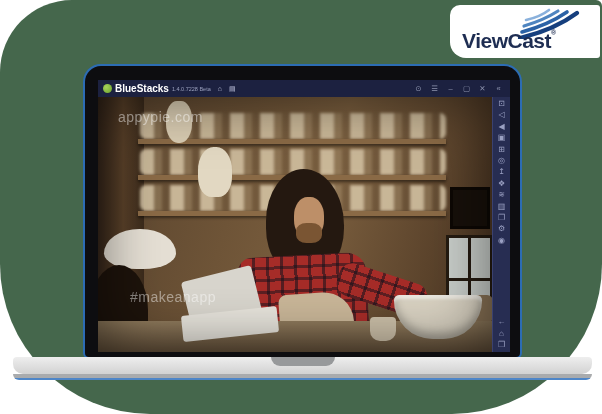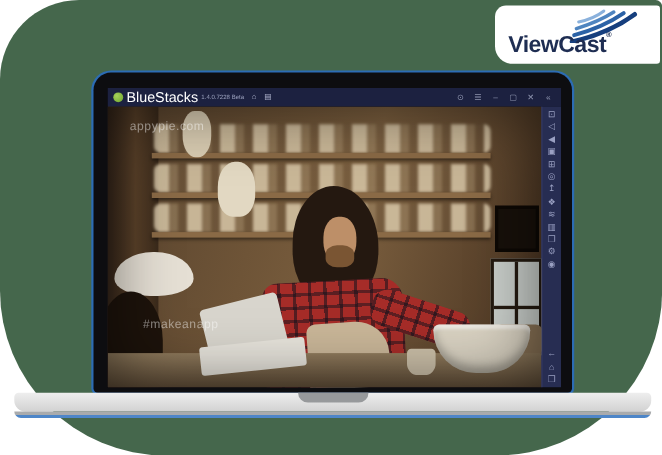--- a/index.html
+++ b/index.html
@@ -27,21 +27,21 @@
   .base-edge{position:absolute;left:13px;top:374px;width:579px;height:6px;
     background:linear-gradient(#a9abad 0 60%, #4e86c8 60% 100%);border-radius:0 0 8px 8px;}
 
   
   .bs-window{position:absolute;left:13px;top:14px;width:412px;height:272px;display:flex;
     flex-direction:column;background:#10131f;}
   .bs-titlebar{height:17px;background:#1c2140;display:flex;align-items:center;
     padding:0 5px;gap:3px;flex:0 0 auto;}
   .bs-logo-dot{width:9px;height:9px;border-radius:50%;flex:0 0 auto;
     background:radial-gradient(circle at 35% 35%, #a8d25a, #6ba32c);}
-  .bs-name{font-size:13px;font-weight:normal;color:#ffffff;white-space:nowrap;}
+  .bs-name{font-size:10px;font-weight:bold;color:#ffffff;white-space:nowrap;}
   .bs-version{font-size:5.5px;color:#9aa0bc;white-space:nowrap;}
   .tb-icon{font-size:7px;color:#aeb3cc;margin-left:4px;line-height:1;}
   .tb-spacer{flex:1;}
   .win-ctl{width:13px;text-align:center;font-size:7.5px;color:#8d93ad;line-height:1;cursor:default;}
 
   .bs-body{display:flex;flex:1;min-height:0;}
   .bs-video{flex:1;position:relative;overflow:hidden;background:#2a1d12;}
   .bs-sidebar{width:17px;background:#272d52;border-left:1px solid #3a4170;display:flex;
     flex-direction:column;align-items:center;padding:3px 0;gap:3.4px;}
   .sb-icon{font-size:8px;line-height:1;color:#9aa0c2;}
@@ -73,21 +73,21 @@
   .v-apron{left:182px;top:196px;width:74px;height:60px;background:#c9b698;border-radius:8px 30px 0 0;transform:rotate(-4deg);}
   .v-table{left:0;top:224px;width:100%;height:31px;background:linear-gradient(#8f7a5c,#63503a);}
   .v-laptop-lid{left:88px;top:176px;width:72px;height:52px;background:#d8d5cd;border-radius:4px;transform:rotate(-14deg);}
   .v-laptop-base2{left:84px;top:214px;width:96px;height:26px;background:#e6e3db;border-radius:3px;transform:rotate(-6deg);}
   .v-bowl-left{left:6px;top:132px;width:72px;height:40px;background:#e5dfd4;border-radius:50% 50% 46% 46%/62% 62% 40% 40%;}
   .v-pot-dark{left:-8px;top:168px;width:58px;height:90px;background:#1d130b;border-radius:50% 50% 30% 30%;}
   .v-bowl-right{left:296px;top:198px;width:88px;height:44px;background:#d9d2c2;border-radius:8px 8px 60px 60px;
     box-shadow:inset 0 4px 3px rgba(255,255,255,.55), inset 0 -6px 8px rgba(0,0,0,.25);}
   .v-cup{left:272px;top:220px;width:26px;height:24px;background:#cbbfa8;border-radius:4px 4px 10px 10px;}
   .v-vignette{inset:0;box-shadow:inset 0 0 60px rgba(0,0,0,.55);}
-  .watermark{position:absolute;color:rgba(255,255,255,.45);font-size:11px;letter-spacing:.5px;}
+  .watermark{position:absolute;color:rgba(255,255,255,.45);font-size:14px;letter-spacing:.5px;}
   .wm-top{left:20px;top:12px;}
   .wm-bottom{left:32px;top:192px;}
 </style>
 </head>
 <body>
 
 <div class="canvas">
 
   <div class="bg-card"></div>
 

